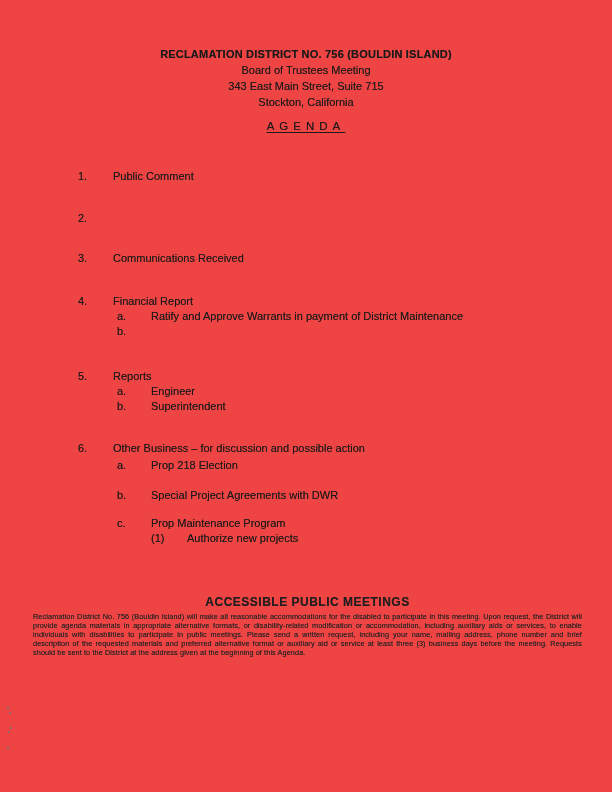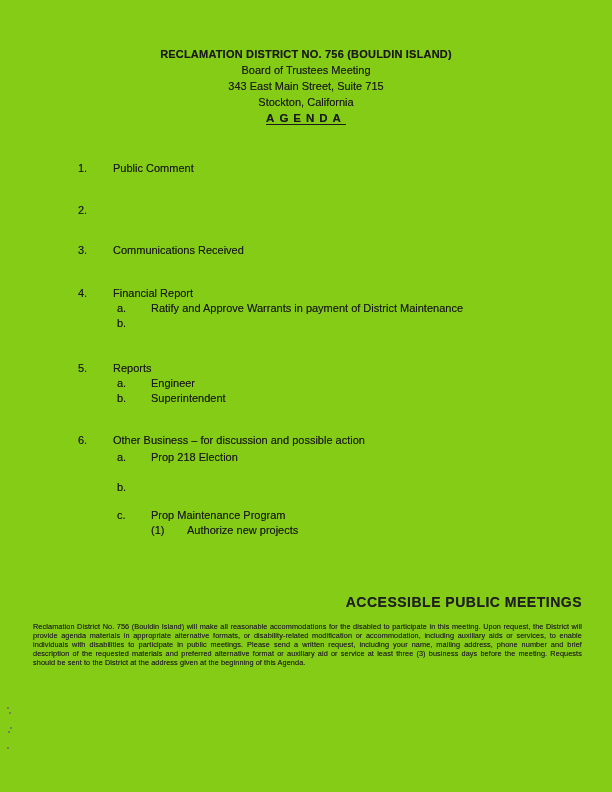--- a/index.html
+++ b/index.html
@@ -2,41 +2,41 @@
 <html><head>
 <meta charset="utf-8">
 <style>
   * { margin: 0; padding: 0; box-sizing: border-box; }
   html, body { background: #e8e8e8; }
   body { width: 612px; margin: 0 auto; font-family: "Liberation Sans", sans-serif; }
   .page {
     position: relative;
     width: 612px;
     height: 792px;
-    background: #84cc16;
+    background: #ef4444;
     overflow: hidden;
     color: #1a1a1a;
   }
   .scan-text { text-shadow: 0 0 0.5px rgba(20,20,20,0.55); }
 
   
   .doc-header {
     padding-top: 46px;
     text-align: center;
     font-size: 11px;
     line-height: 16px;
   }
   .doc-title { font-weight: bold; letter-spacing: 0.2px; }
   .agenda-heading {
+    margin-top: 8px;
     font-size: 11.5px;
     line-height: 16px;
     letter-spacing: 5px;
     text-decoration: underline;
     text-underline-offset: 2px;
-    font-weight: bold;
   }
 
   
   .agenda-list {
     margin-top: 35px;
     padding-left: 78px;
     padding-right: 30px;
     font-size: 11px;
     line-height: 15px;
   }
@@ -59,28 +59,28 @@
 
   
   .doc-footer {
     position: absolute;
     left: 33px;
     right: 30px;
     top: 597px;
     color: #1f1f1f;
   }
   .footer-heading {
-    text-align: right;
-    font-size: 14px;
+    text-align: center;
+    font-size: 12px;
     font-weight: bold;
     letter-spacing: 0.5px;
     line-height: 11px;
   }
   .footer-paragraph {
-    margin-top: 14px;
+    margin-top: 4px;
     font-size: 7.3px;
     line-height: 9.1px;
     text-align: justify;
     letter-spacing: 0.1px;
     color: #262626;
   }
 
   
   .dot {
     position: absolute;
@@ -150,20 +150,21 @@
         <div class="row lvl1">
           <span class="label">6.</span>
           <span class="text">Other Business – for discussion and possible action</span>
         </div>
         <div class="row lvl2">
           <span class="label">a.</span>
           <span class="text">Prop 218 Election</span>
         </div>
         <div class="row lvl2">
           <span class="label">b.</span>
+          <span class="text">Special Project Agreements with DWR</span>
         </div>
         <div class="row lvl2">
           <span class="label">c.</span>
           <span class="text">Prop Maintenance Program</span>
         </div>
         <div class="row lvl3">
           <span class="label">(1)</span>
           <span class="text">Authorize new projects</span>
         </div>
       </div>

